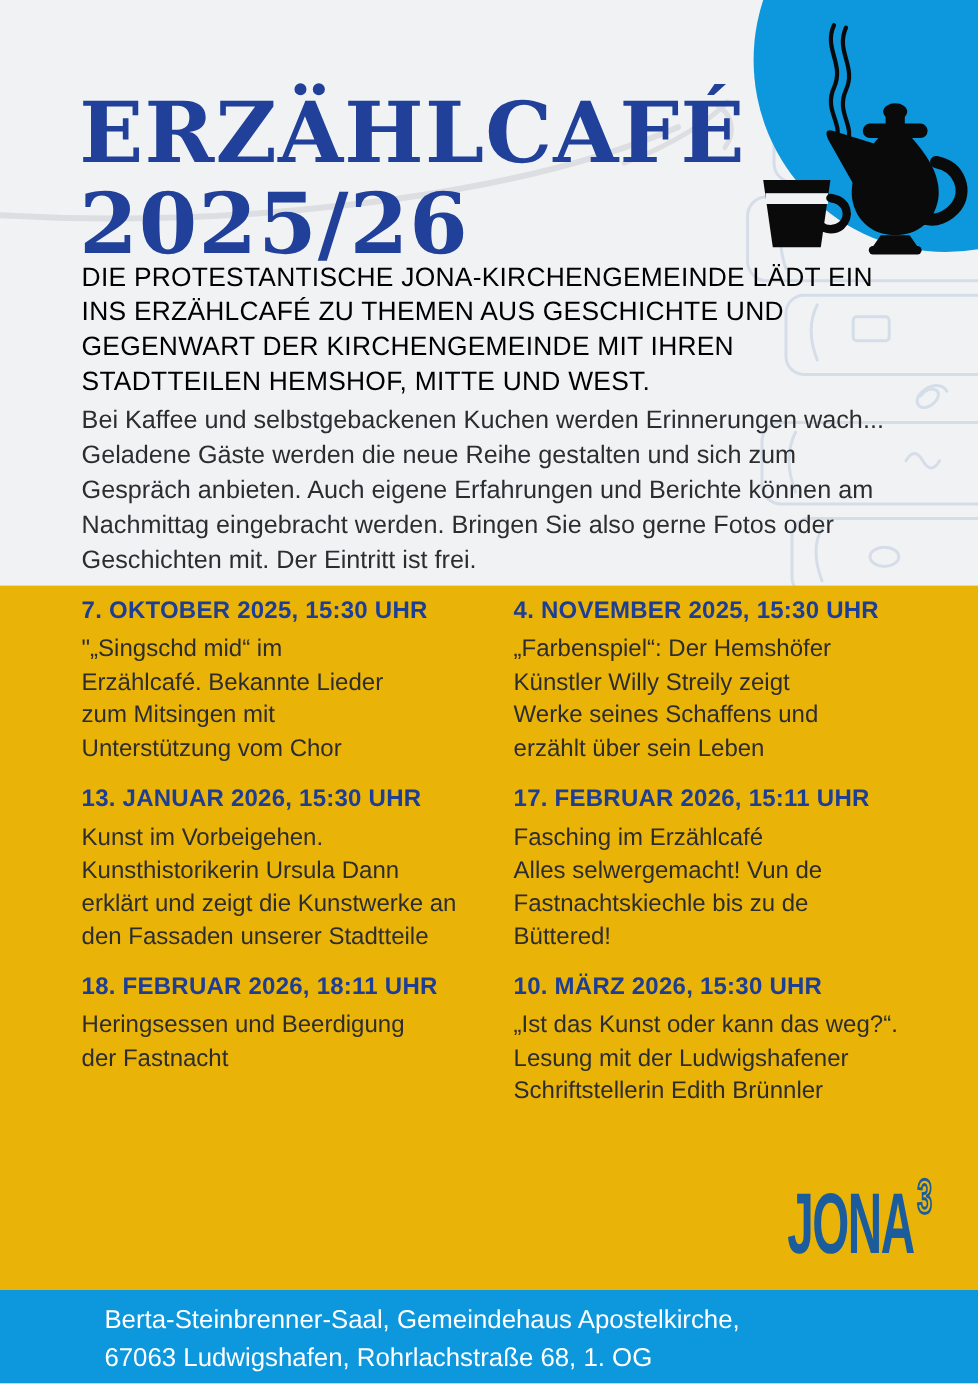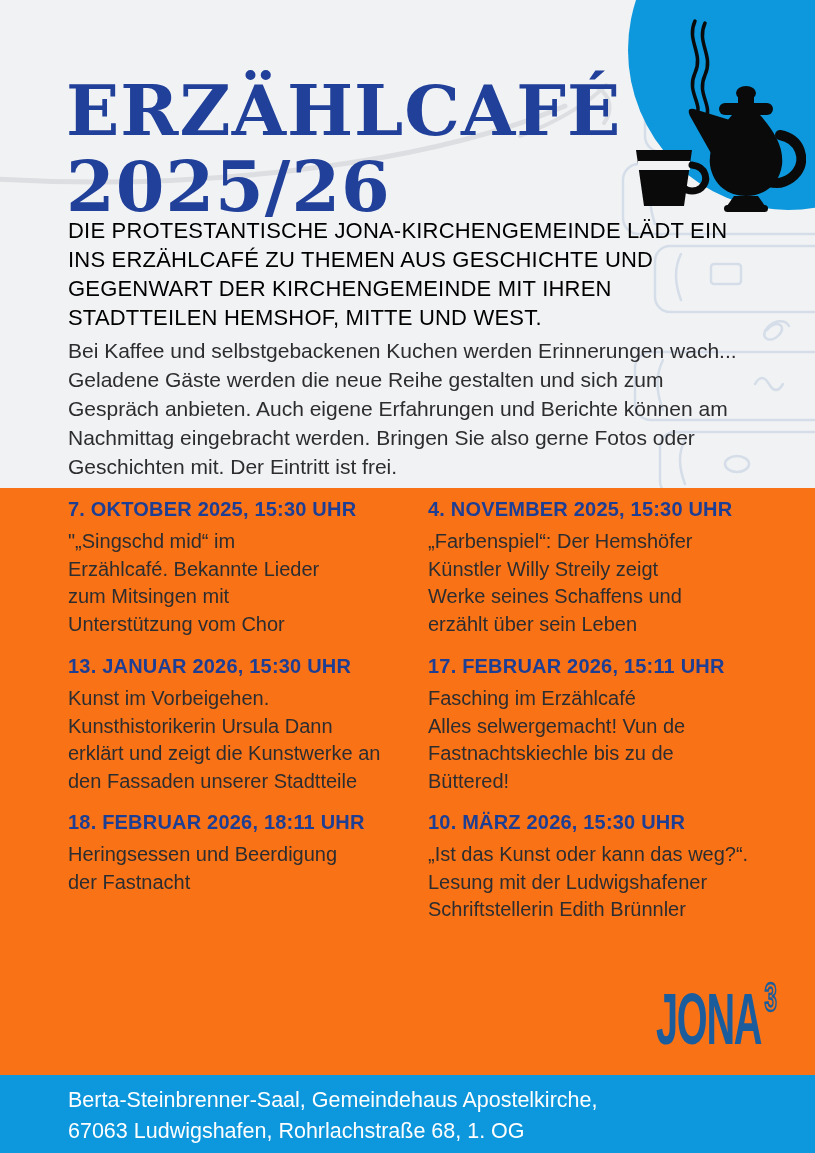--- a/index.html
+++ b/index.html
@@ -29,21 +29,21 @@
     white-space:pre-line; font-weight:400;
   }
   .body-text {
     position:absolute; left:68px; top:336px; width:710px; z-index:3;
     color:#2d2d30; font-size:21px; line-height:29px; white-space:pre-line;
   }
 
   
   .events {
     position:absolute; left:0; top:488px; width:815px; height:599px;
-    background:#f97316; z-index:2; box-sizing:border-box;
+    background:#eab308; z-index:2; box-sizing:border-box;
     padding:10px 26px 0 68px;
   }
   .events-grid {
     display:grid; grid-template-columns:360px 1fr;
     grid-template-rows:157px 156px 150px auto;
   }
   .event { padding-right:14px; }
   .event-date {
     color:#1e3e94; font-weight:700; font-size:20px; letter-spacing:.2px;
     margin:0 0 7px 0;
@@ -64,21 +64,21 @@
     font-size:36px; letter-spacing:0; color:transparent;
     -webkit-text-stroke:2.2px #1a5c9c;
   }
 
   
   .footer {
     position:absolute; left:0; top:1075px; width:815px; height:78px;
     background:#0d97dc; z-index:4; box-sizing:border-box;
     padding:10px 0 0 68px; color:#ffffff; font-size:21.5px; line-height:31px;
   }
-  .footer div { white-space:nowrap; }
+  .footer div { white-space:nowrap;margin-left:19px; }
 </style>
 </head>
 <body>
 
 <div class="page">
 
   <svg class="swoosh" width="650" height="210" viewBox="0 0 650 210" fill="none">
     <path d="M-20,178 C180,192 420,168 565,106" stroke="#dcdee1" stroke-width="5" stroke-linecap="round"></path>
     <path d="M520,136 C562,120 592,100 606,85" stroke="#dcdee1" stroke-width="4" stroke-linecap="round"></path>
     <path d="M598,88 C611,96 613,111 604,123" stroke="#dcdee1" stroke-width="4" stroke-linecap="round"></path>

